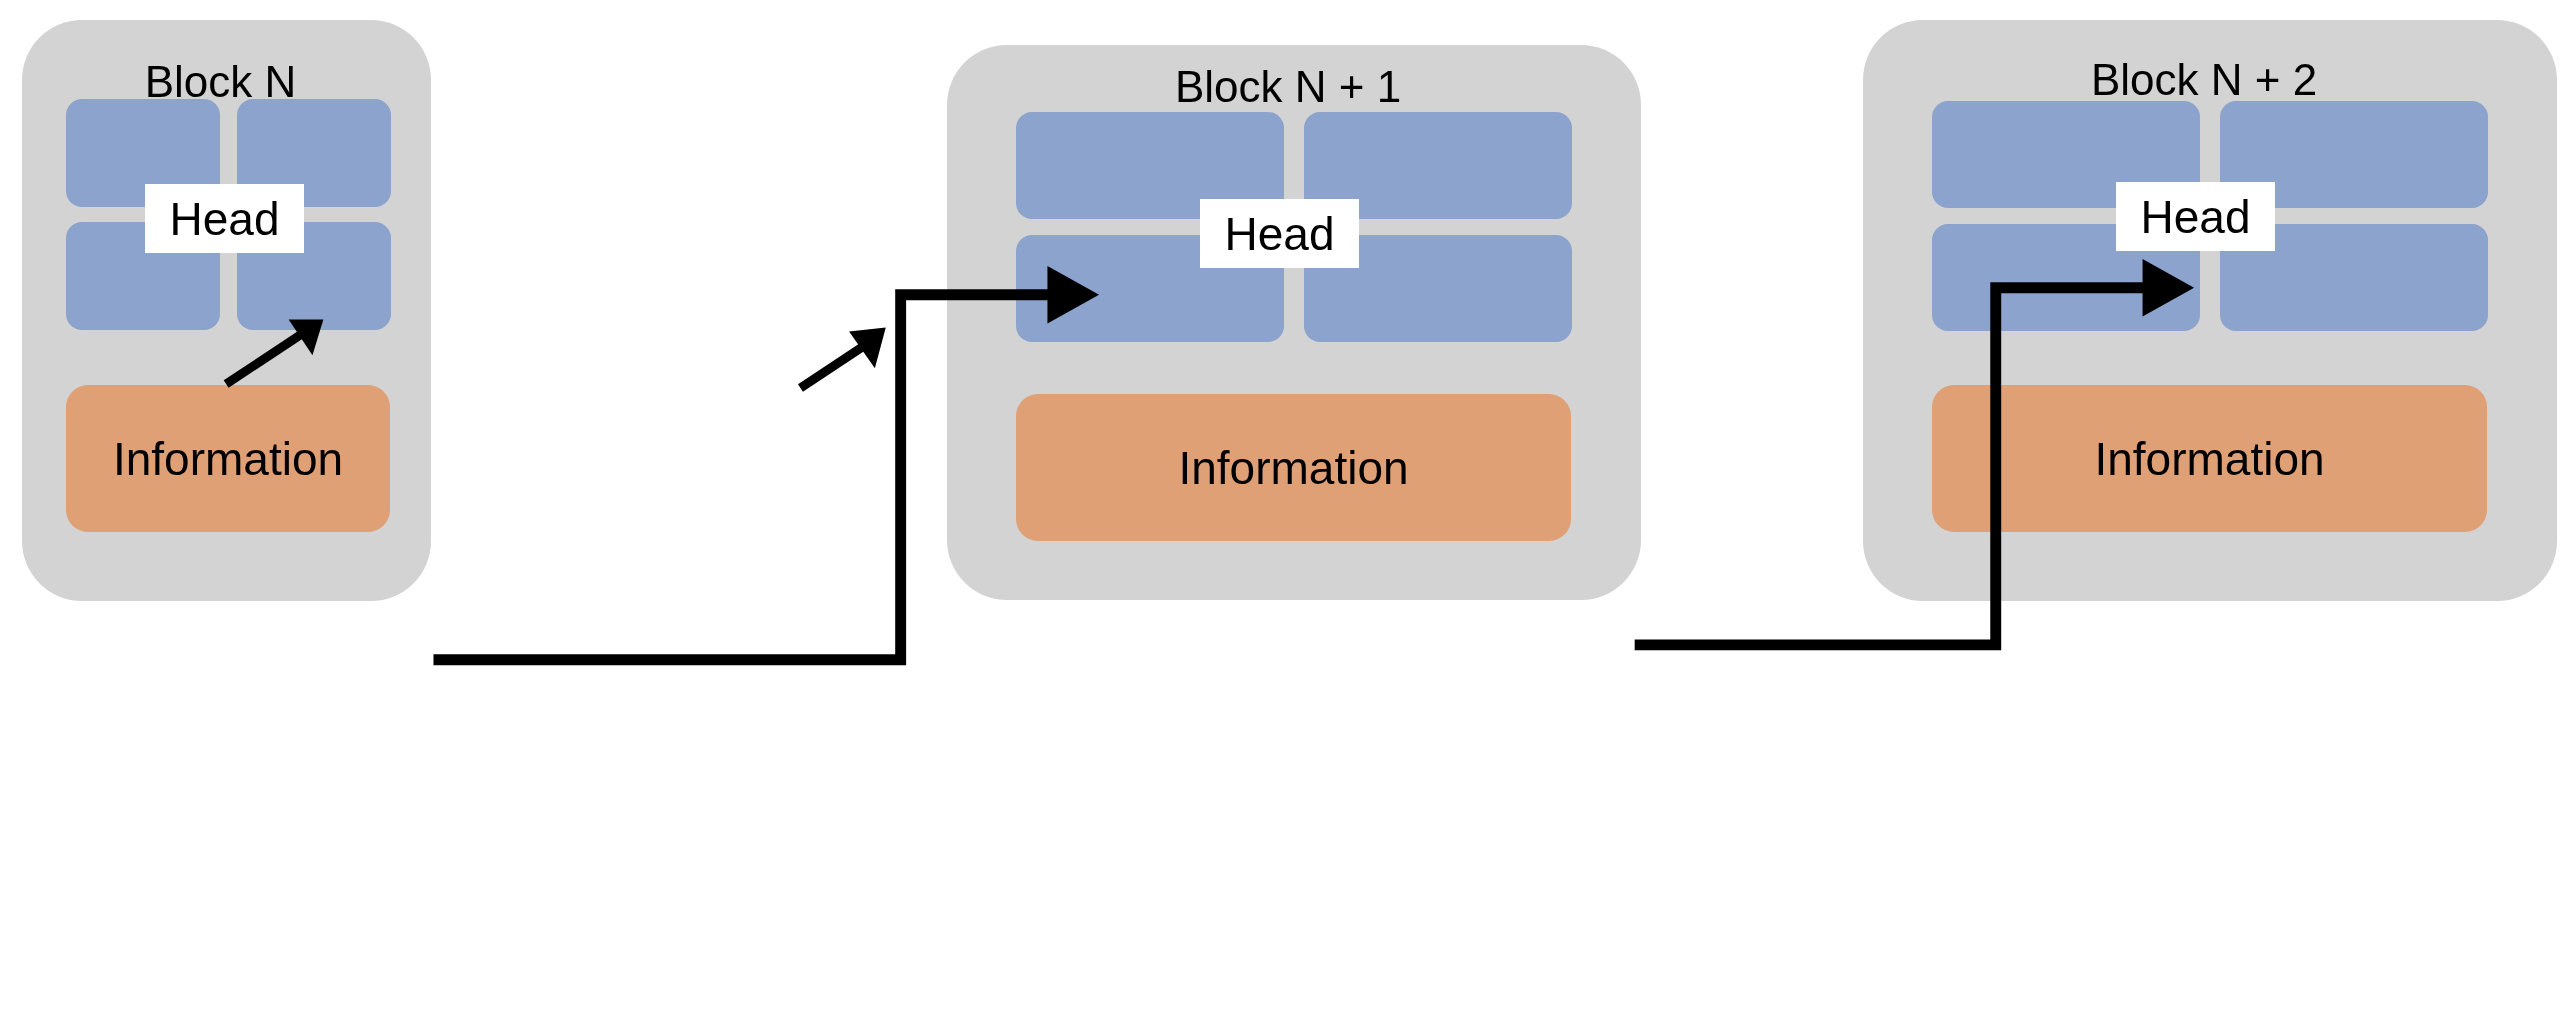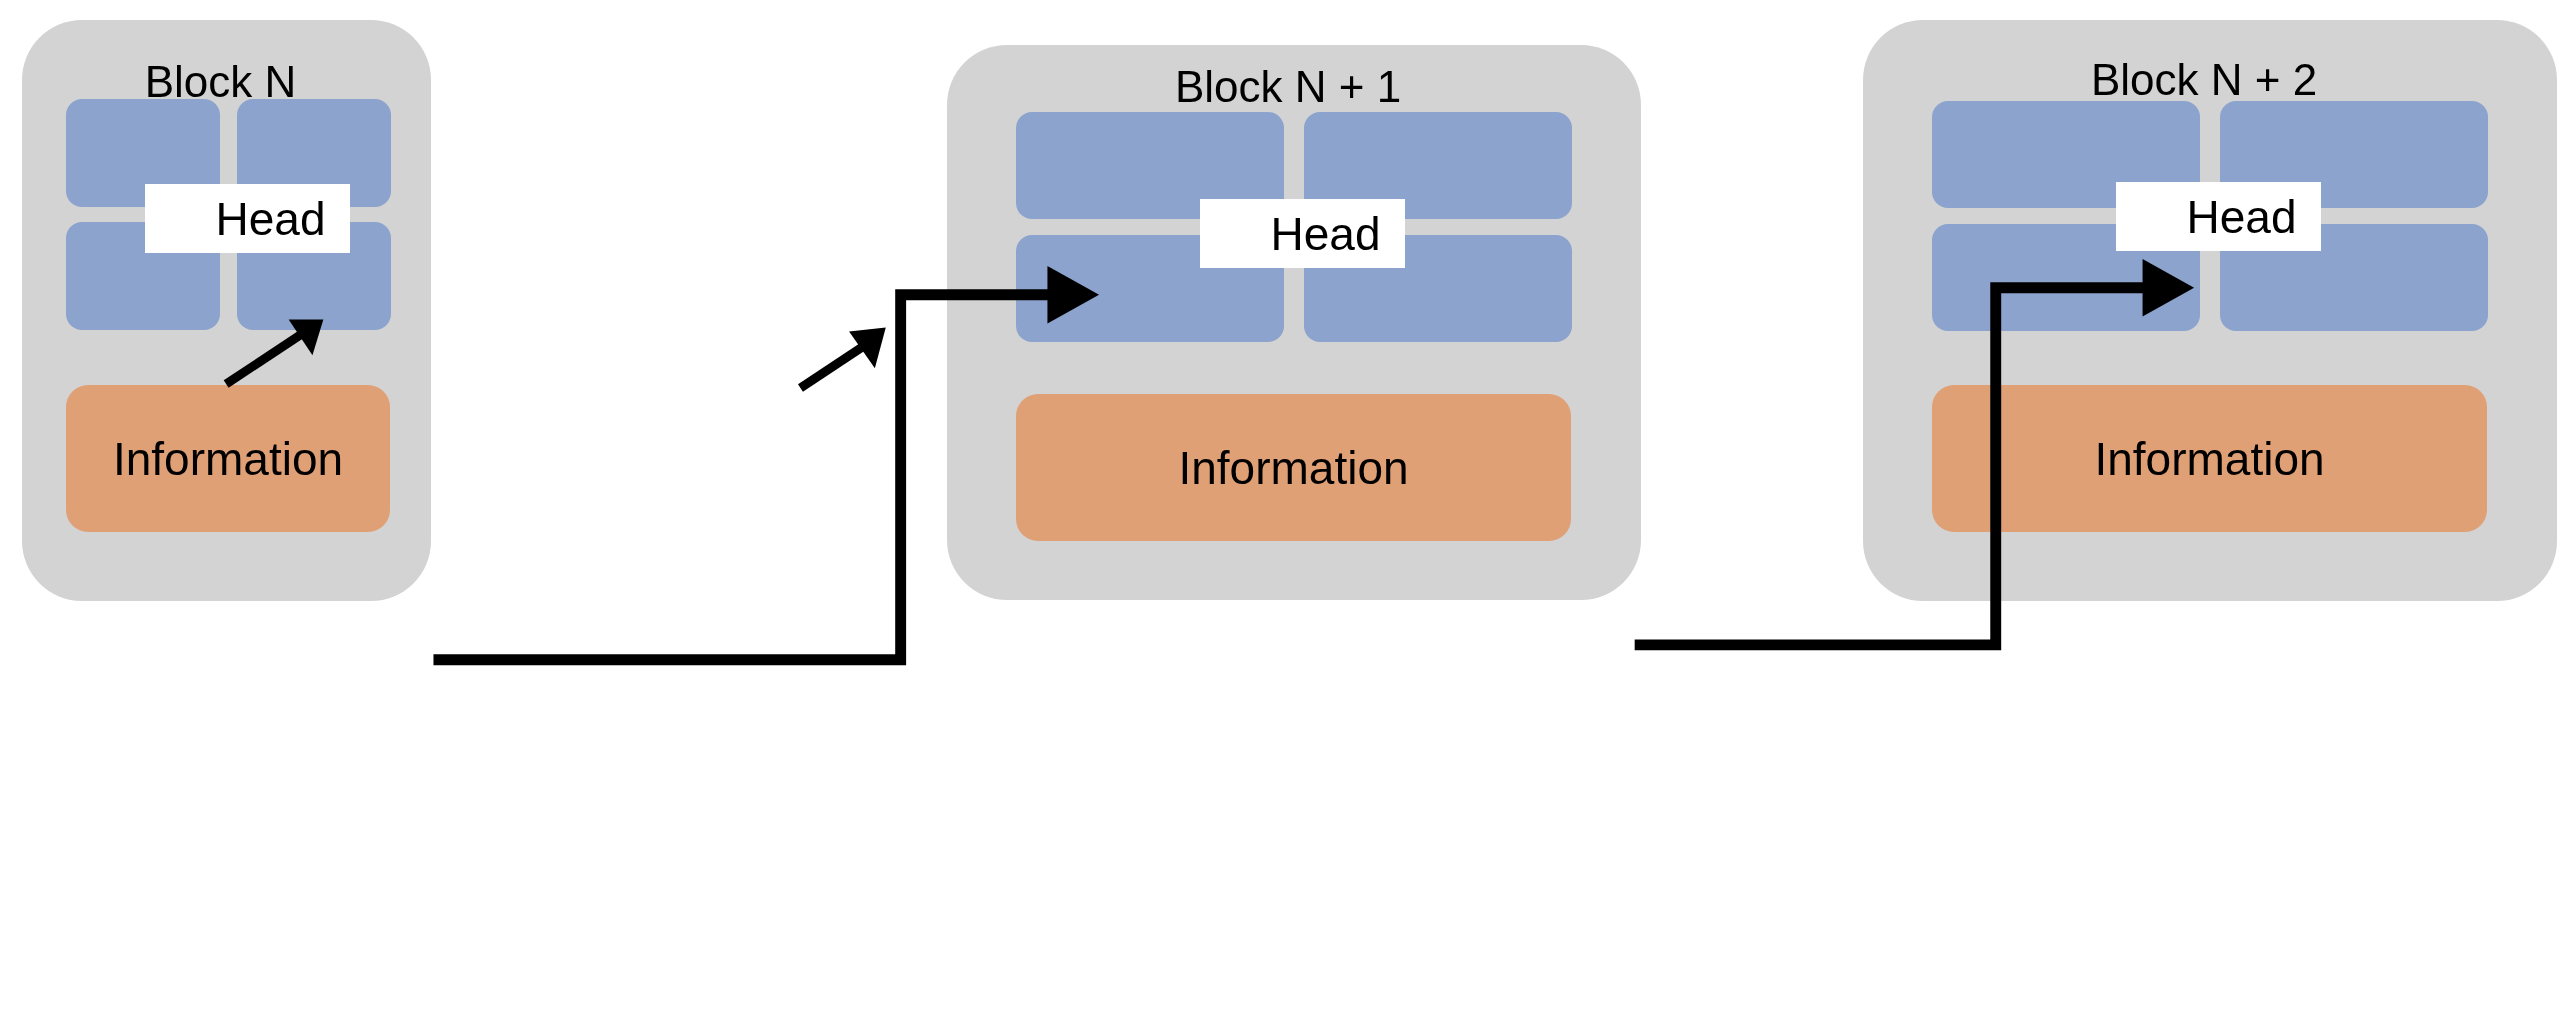--- a/index.html
+++ b/index.html
@@ -53,21 +53,20 @@
     position: absolute;
     background: #ffffff;
     color: #000000;
     font-size: 46px;
     line-height: 1;
     display: flex;
     align-items: center;
     justify-content: center;
     white-space: nowrap;
     font-family: "Liberation Sans", sans-serif;
-    padding-left: 46px;
   }
 
   
   .info-box {
     position: absolute;
     background: #e0a076;
     border-radius: 22px;
     display: flex;
     align-items: center;
     justify-content: center;

